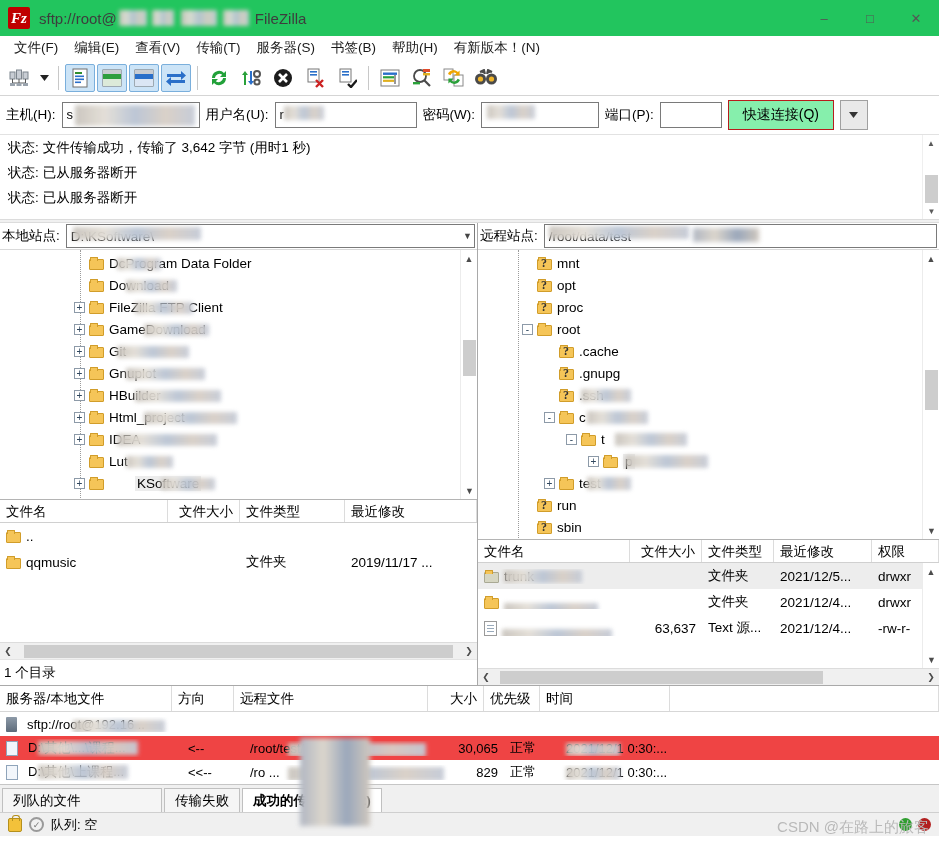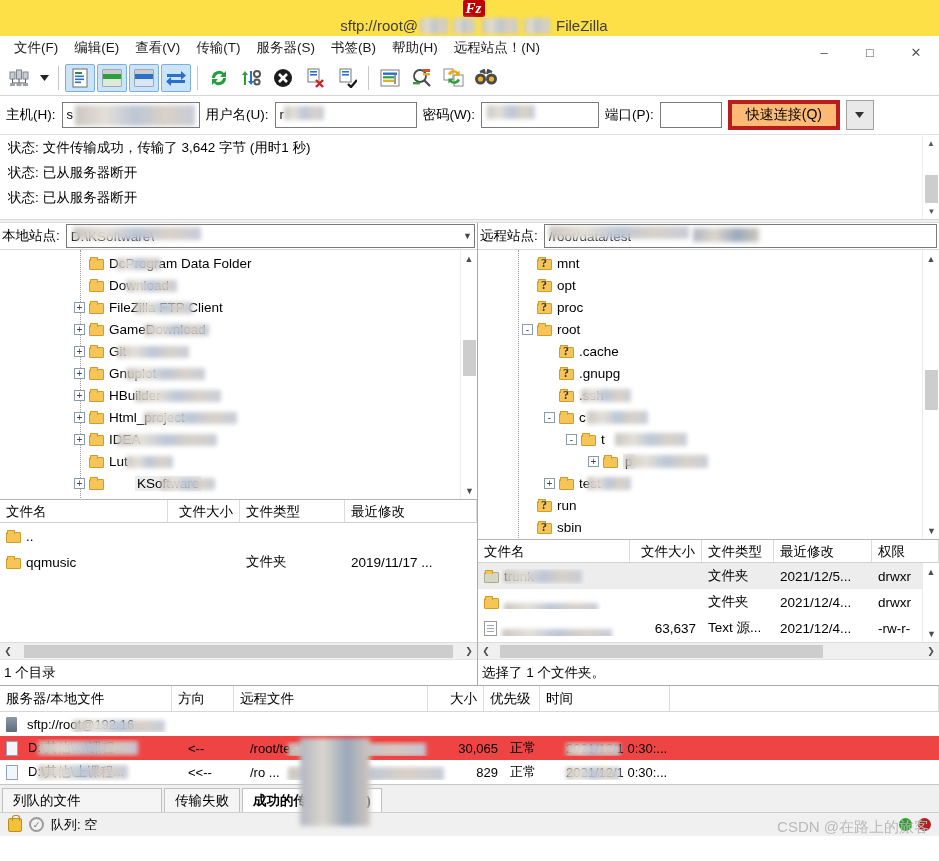--- a/index.html
+++ b/index.html
@@ -10,21 +10,21 @@
     font-size: 13px;
     color: #000;
     background: #ffffff;
     overflow: hidden;
     position: relative;
   }
   .blur { background: linear-gradient(90deg,#c9c4bd,#e3ded6,#b9c4d4,#d8cfc6,#c4cad6); filter: blur(2.2px); display:inline-block; vertical-align:middle; border-radius:1px; opacity:.95;}
   .blur2 { background: linear-gradient(90deg,#b0b6c2,#dcd6cc,#9aa7bb,#cfc7bd); filter: blur(2.6px); display:inline-block; vertical-align:middle;}
 
   
-  #titlebar { height:36px; display:flex; align-items:center; background:#fde047;flex-direction:column; }
+  #titlebar { height:36px; display:flex; align-items:center; background:#22c55e; }
   #app-icon { width:22px; height:22px; margin-left:8px; background:#bf0000; color:#fff;
     font-weight:bold; font-size:15px; display:flex; align-items:center; justify-content:center;
     font-family:"Liberation Serif", serif; border-radius:2px; font-style:italic;}
   #title-text { margin-left:9px; font-size:15px; color:#3d3d3d; display:flex; align-items:center; gap:0px;}
   .winbtns { margin-left:auto; display:flex; height:36px; }
   .winbtn { width:46px; height:36px; display:flex; align-items:center; justify-content:center; color:#555; font-size:13px;}
 
   
   #menubar { height:24px; display:flex; align-items:center; padding-left:6px; background:#fff; font-size:13.5px; color:#1b1b1b;}
   #menubar .mi { padding:2px 8px; white-space:nowrap;}
@@ -34,21 +34,21 @@
     border-bottom:1px solid #d5d5d5; }
   .tb { width:30px; height:28px; display:flex; align-items:center; justify-content:center; position:relative;}
   .tb.on { background:#cce4f7; border:1px solid #7aafdc; border-radius:2px;}
   .tbsep { width:1px; height:24px; background:#c8c8c8; margin:0 4px;}
   .tb svg { display:block; }
 
   
   #quickbar { height:38px; display:flex; align-items:center; padding:0 6px; gap:6px; background:#fff; }
   #quickbar label { font-size:13.5px; white-space:nowrap; }
   .qinput { height:26px; border:1px solid #7a7a7a; background:#fff; position:relative; overflow:hidden;}
-  #qc-btn { height:30px; padding:0 14px; border:4px solid #b91c1c; background:#fdba74; font-size:14px; cursor:pointer;}
+  #qc-btn { height:30px; padding:0 14px; border:1px solid #b91c1c; background:#86efac; font-size:14px; cursor:pointer;}
   #qc-drop { width:28px; height:30px; border:1px solid #a0a0a0; background:#e9e9e9; display:flex; align-items:center; justify-content:center;}
 
   
   #logpane { height:85px; border-top:1px solid #e2e2e2; background:#fff; position:relative; overflow:hidden;}
   .logrow { height:25px; display:flex; align-items:center; padding-left:8px; font-size:13.5px; white-space:nowrap;}
   .logrow .k { margin-right:4px;}
   #log-scroll { position:absolute; right:0; top:0; width:17px; height:100%; background:#fff; border-left:1px solid #efefef;}
   #log-scroll .arrow { height:16px; display:flex; align-items:center; justify-content:center; font-size:8px; color:#5a5a5a;}
   #log-scroll .thumb { position:absolute; left:2px; width:13px; background:#cdcdcd; }
 
@@ -143,21 +143,21 @@
 </div>
 
 <div id="menubar">
   <div class="mi">文件(F)</div>
   <div class="mi">编辑(E)</div>
   <div class="mi">查看(V)</div>
   <div class="mi">传输(T)</div>
   <div class="mi">服务器(S)</div>
   <div class="mi">书签(B)</div>
   <div class="mi">帮助(H)</div>
-  <div class="mi">远程站点！(N)</div>
+  <div class="mi">有新版本！(N)</div>
 </div>
 
 <div id="toolbar">
   <div class="tb">
     <svg width="22" height="20" viewBox="0 0 22 20">
       <rect x="2" y="4" width="5" height="7" fill="#c8cdd4" stroke="#7d858e"></rect>
       <rect x="8.5" y="2" width="5" height="9" fill="#c8cdd4" stroke="#7d858e"></rect>
       <rect x="15" y="4" width="5" height="7" fill="#c8cdd4" stroke="#7d858e"></rect>
       <path d="M4.5 11 v4 M11 11 v4 M17.5 11 v4 M4.5 15 H17.5" stroke="#5a5a5a" fill="none"></path>
       <rect x="2" y="15" width="5" height="3" fill="#9aa3ad"></rect>
@@ -642,21 +642,20 @@
       </div>
     </div>
 
     <div class="hscrollbar">
       <div class="a">❮</div>
       <div class="trough">
         <div class="thumb" style="left:6px;right:100px;"></div>
       </div>
       <div class="a">❯</div>
     </div>
-    <div class="statusline">选择了 1 个文件夹。</div>
   </div>
 </div>
 
 <div id="queue">
   <div id="qheader">
     <div class="c" style="width:172px;">服务器/本地文件</div>
     <div class="c" style="width:62px;">方向</div>
     <div class="c" style="width:194px;">远程文件</div>
     <div class="c" style="width:56px;text-align:right;">大小</div>
     <div class="c" style="width:56px;">优先级</div>

